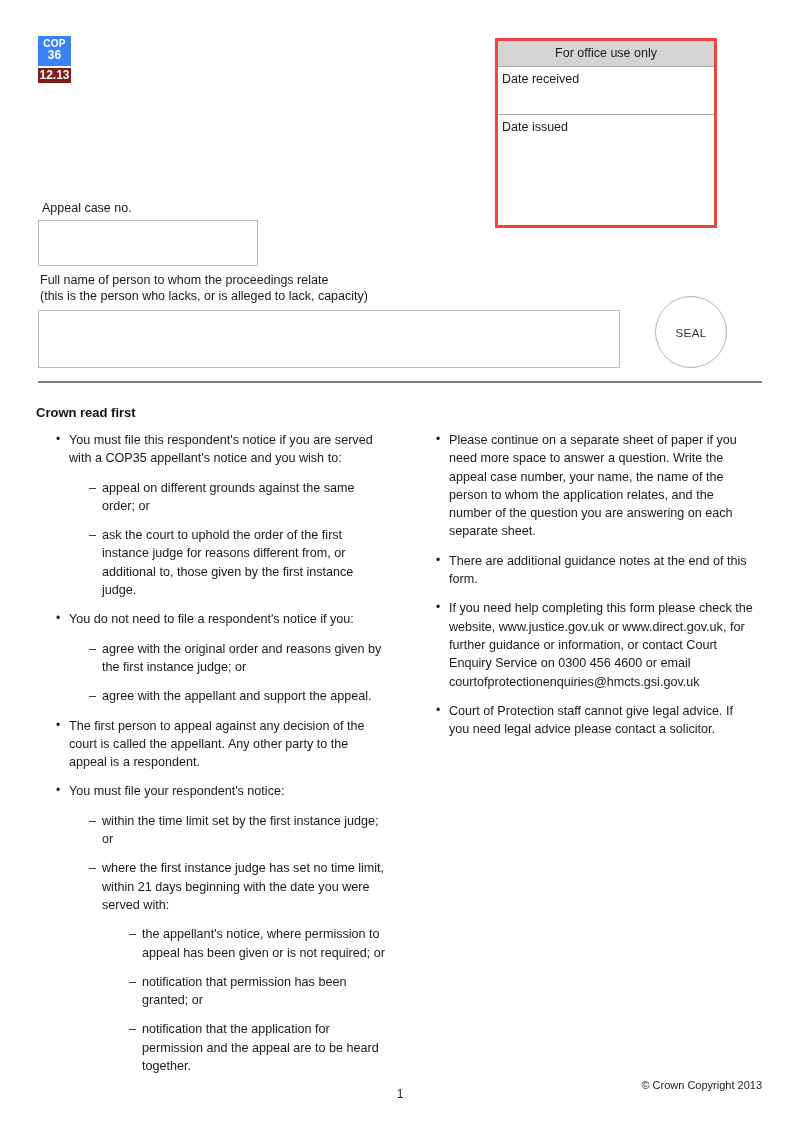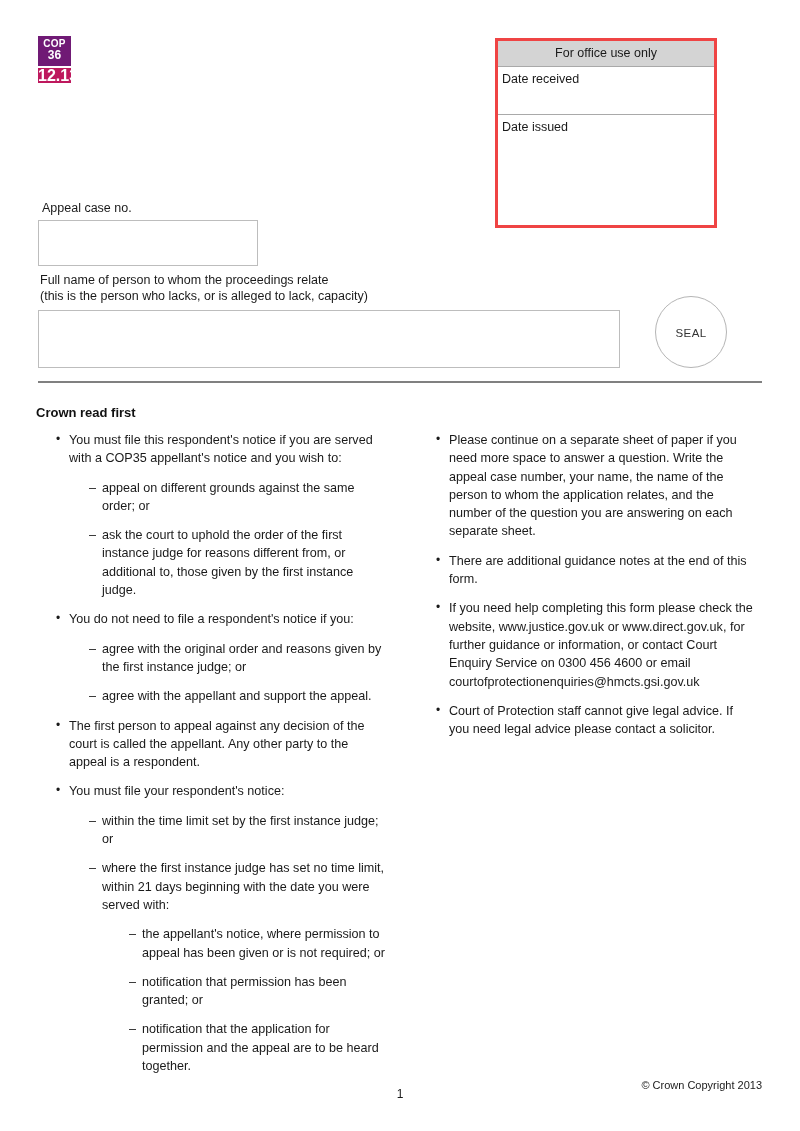--- a/index.html
+++ b/index.html
@@ -24,21 +24,21 @@
     width: 420px;
     height: 60px;
   }
   .logo-block {
     position: absolute;
     left: 0;
     top: 0;
     width: 33px;
   }
   .logo-top {
-    background: #701a75;
+    background: #3b82f6;
     color: #ffffff;
     width: 33px;
     height: 30px;
     box-sizing: border-box;
     text-align: center;
     font-weight: bold;
     letter-spacing: .2px;
     padding-top: 2px;
   }
   .logo-cop {
@@ -46,27 +46,27 @@
     font-size: 10px;
     line-height: 11px;
   }
   .logo-num {
     display: block;
     font-size: 12px;
     line-height: 12px;
     font-weight: bold;
   }
   .logo-bottom {
-    background: #be185d;
+    background: #7f1d1d;
     color: #ffffff;
     width: 33px;
     height: 15px;
     box-sizing: border-box;
     text-align: center;
-    font-size: 16px;
+    font-size: 12px;
     line-height: 15px;
     font-weight: bold;
     margin-top: 2px;
   }
   .header-titles {
     position: absolute;
     left: 44px;
     top: -3px;
   }
   .title-small {

